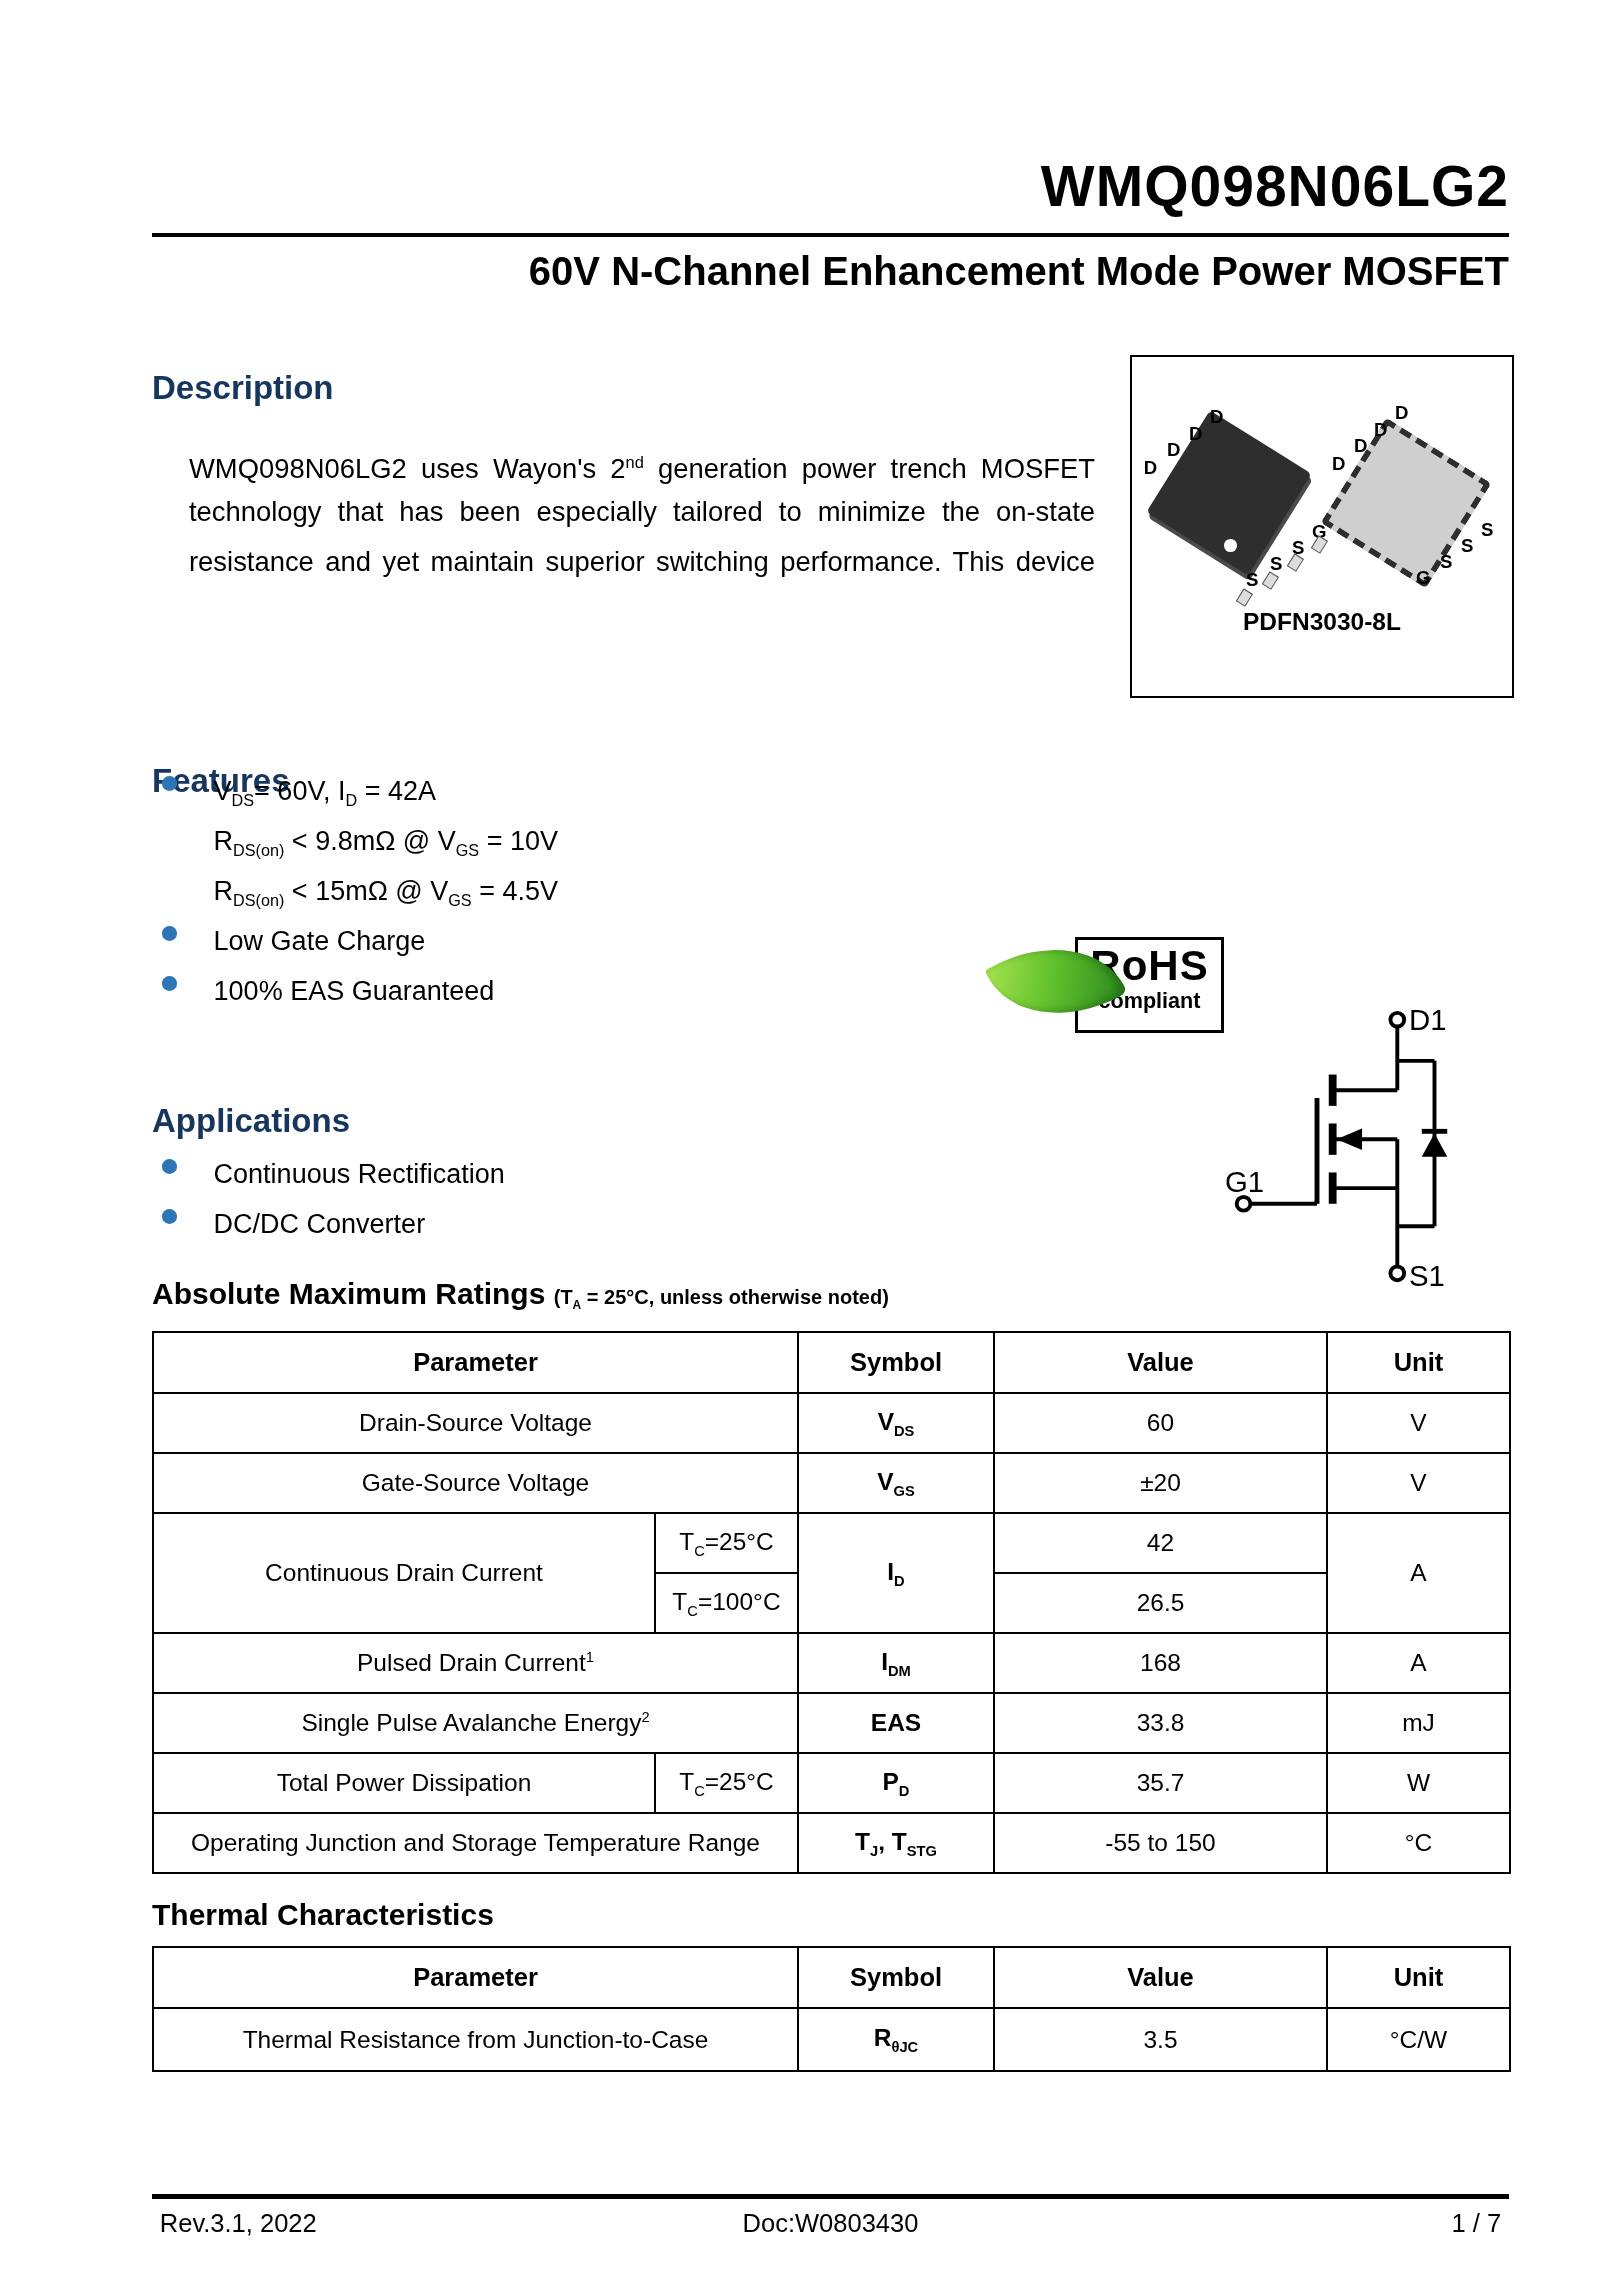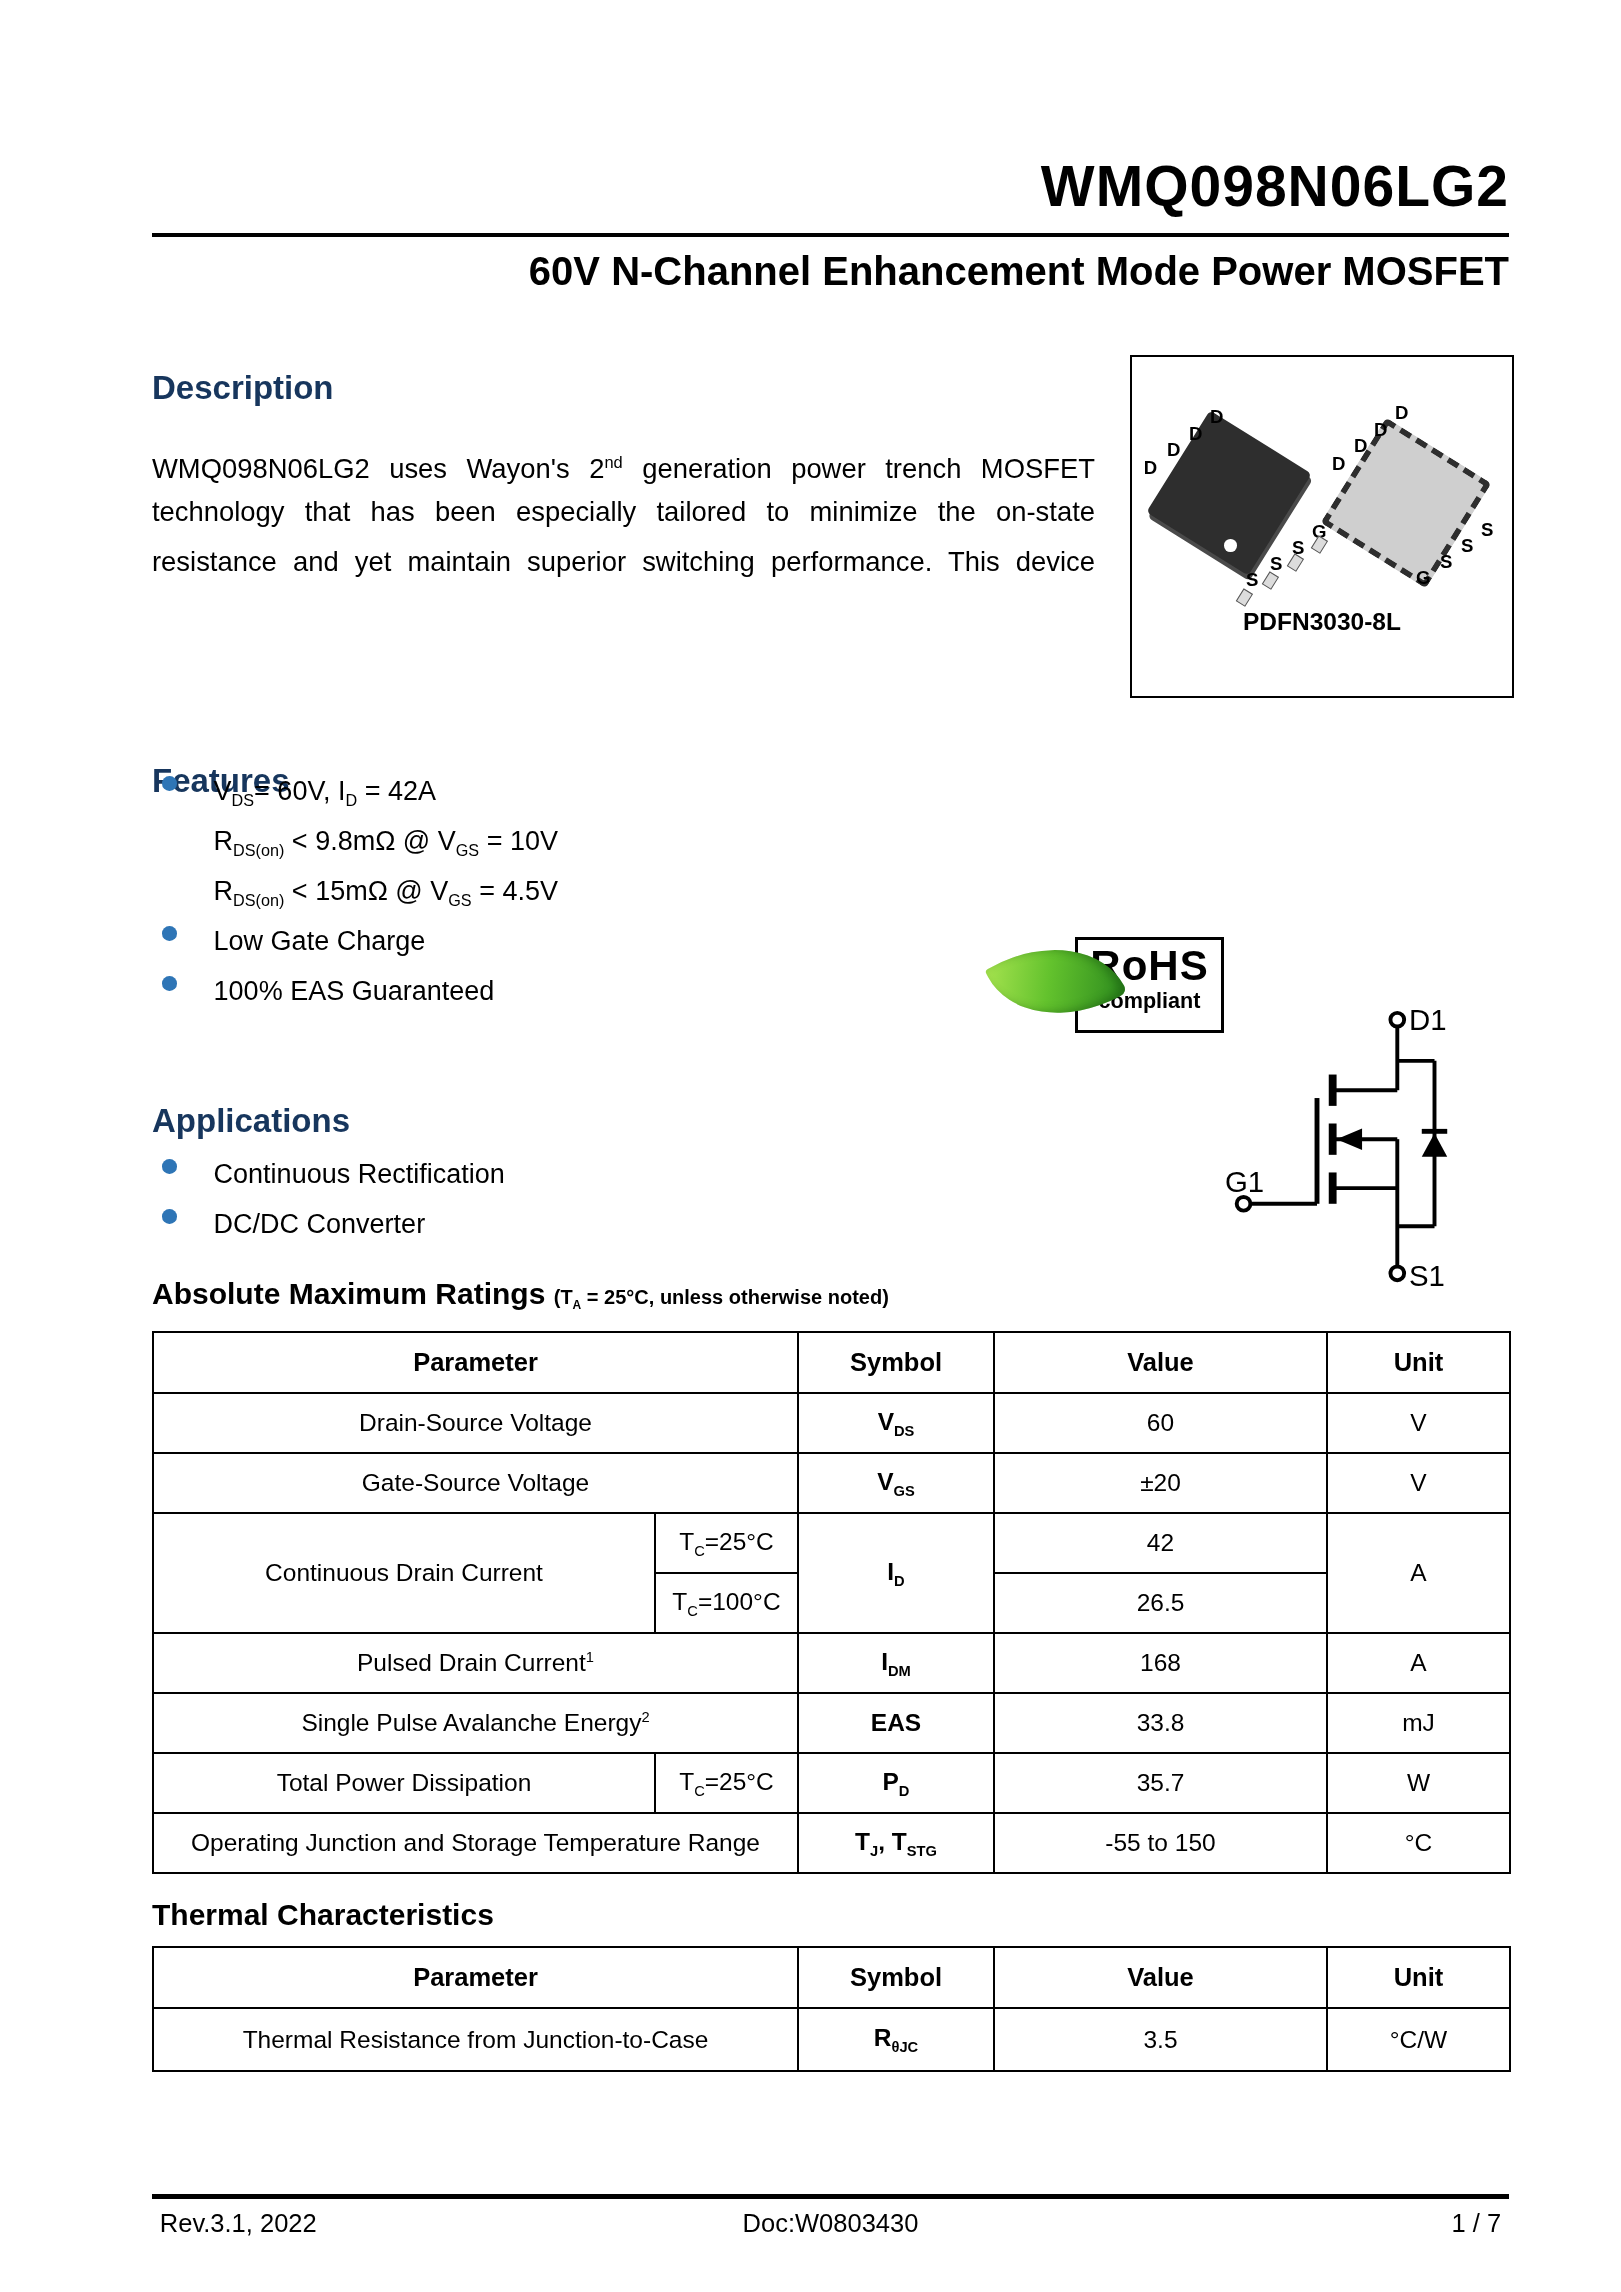--- a/index.html
+++ b/index.html
@@ -18,21 +18,21 @@
   .subtitle  { right:112px; top:249px; font-size:40px; font-weight:bold; }
 
   
   .sec-head { font-size:33px; font-weight:bold; color:#17365d; }
   .desc-head { left:152px; top:369px; }
   .feat-head { left:152px; top:716px;margin-top:46px; }
   .app-head  { left:152px; top:1102px; }
 
   
   .desc-para { left:152px; top:437px; width:943px; font-size:27.4px; }
-  .desc-line { height:50px; line-height:50px; text-align:justify; text-align-last:justify; white-space:normal; }
+  .desc-line { height:50px; line-height:50px; text-align:justify; text-align-last:justify; white-space:normal;margin-left:37px; }
   .desc-line.last { text-align:left; text-align-last:left; }
 
   
   .pkg-box { left:1130px; top:355px; width:380px; height:339px; border:2.9px solid #000; background:#fff; }
   .chip-dark  { position:absolute; left:37px;  top:76px; width:120px; height:120px; background:#2e2e2e; border-radius:4.9px; transform:rotate(32deg); box-shadow:3.9px 3.9px 0 #4a4a4a; }
   .chip-dot   { position:absolute; left:92px;  top:182px; width:12.7px; height:12.7px; border-radius:50%; background:#fff; }
   .chip-light { position:absolute; left:212px; top:84px; width:112px; height:112px; background:#cfcfcf; border:6.9px dashed #2e2e2e; border-radius:4.9px; transform:rotate(32deg); }
   .pin-label { position:absolute; font-size:18.6px; font-weight:bold; color:#000; }
   .nub { position:absolute; width:8.8px; height:12.7px; background:#dcdcdc; border:1px solid #555; transform:rotate(32deg); }
   .pkg-name { position:absolute; left:0; right:0; top:251px; text-align:center; font-size:24.5px; font-weight:bold; }

